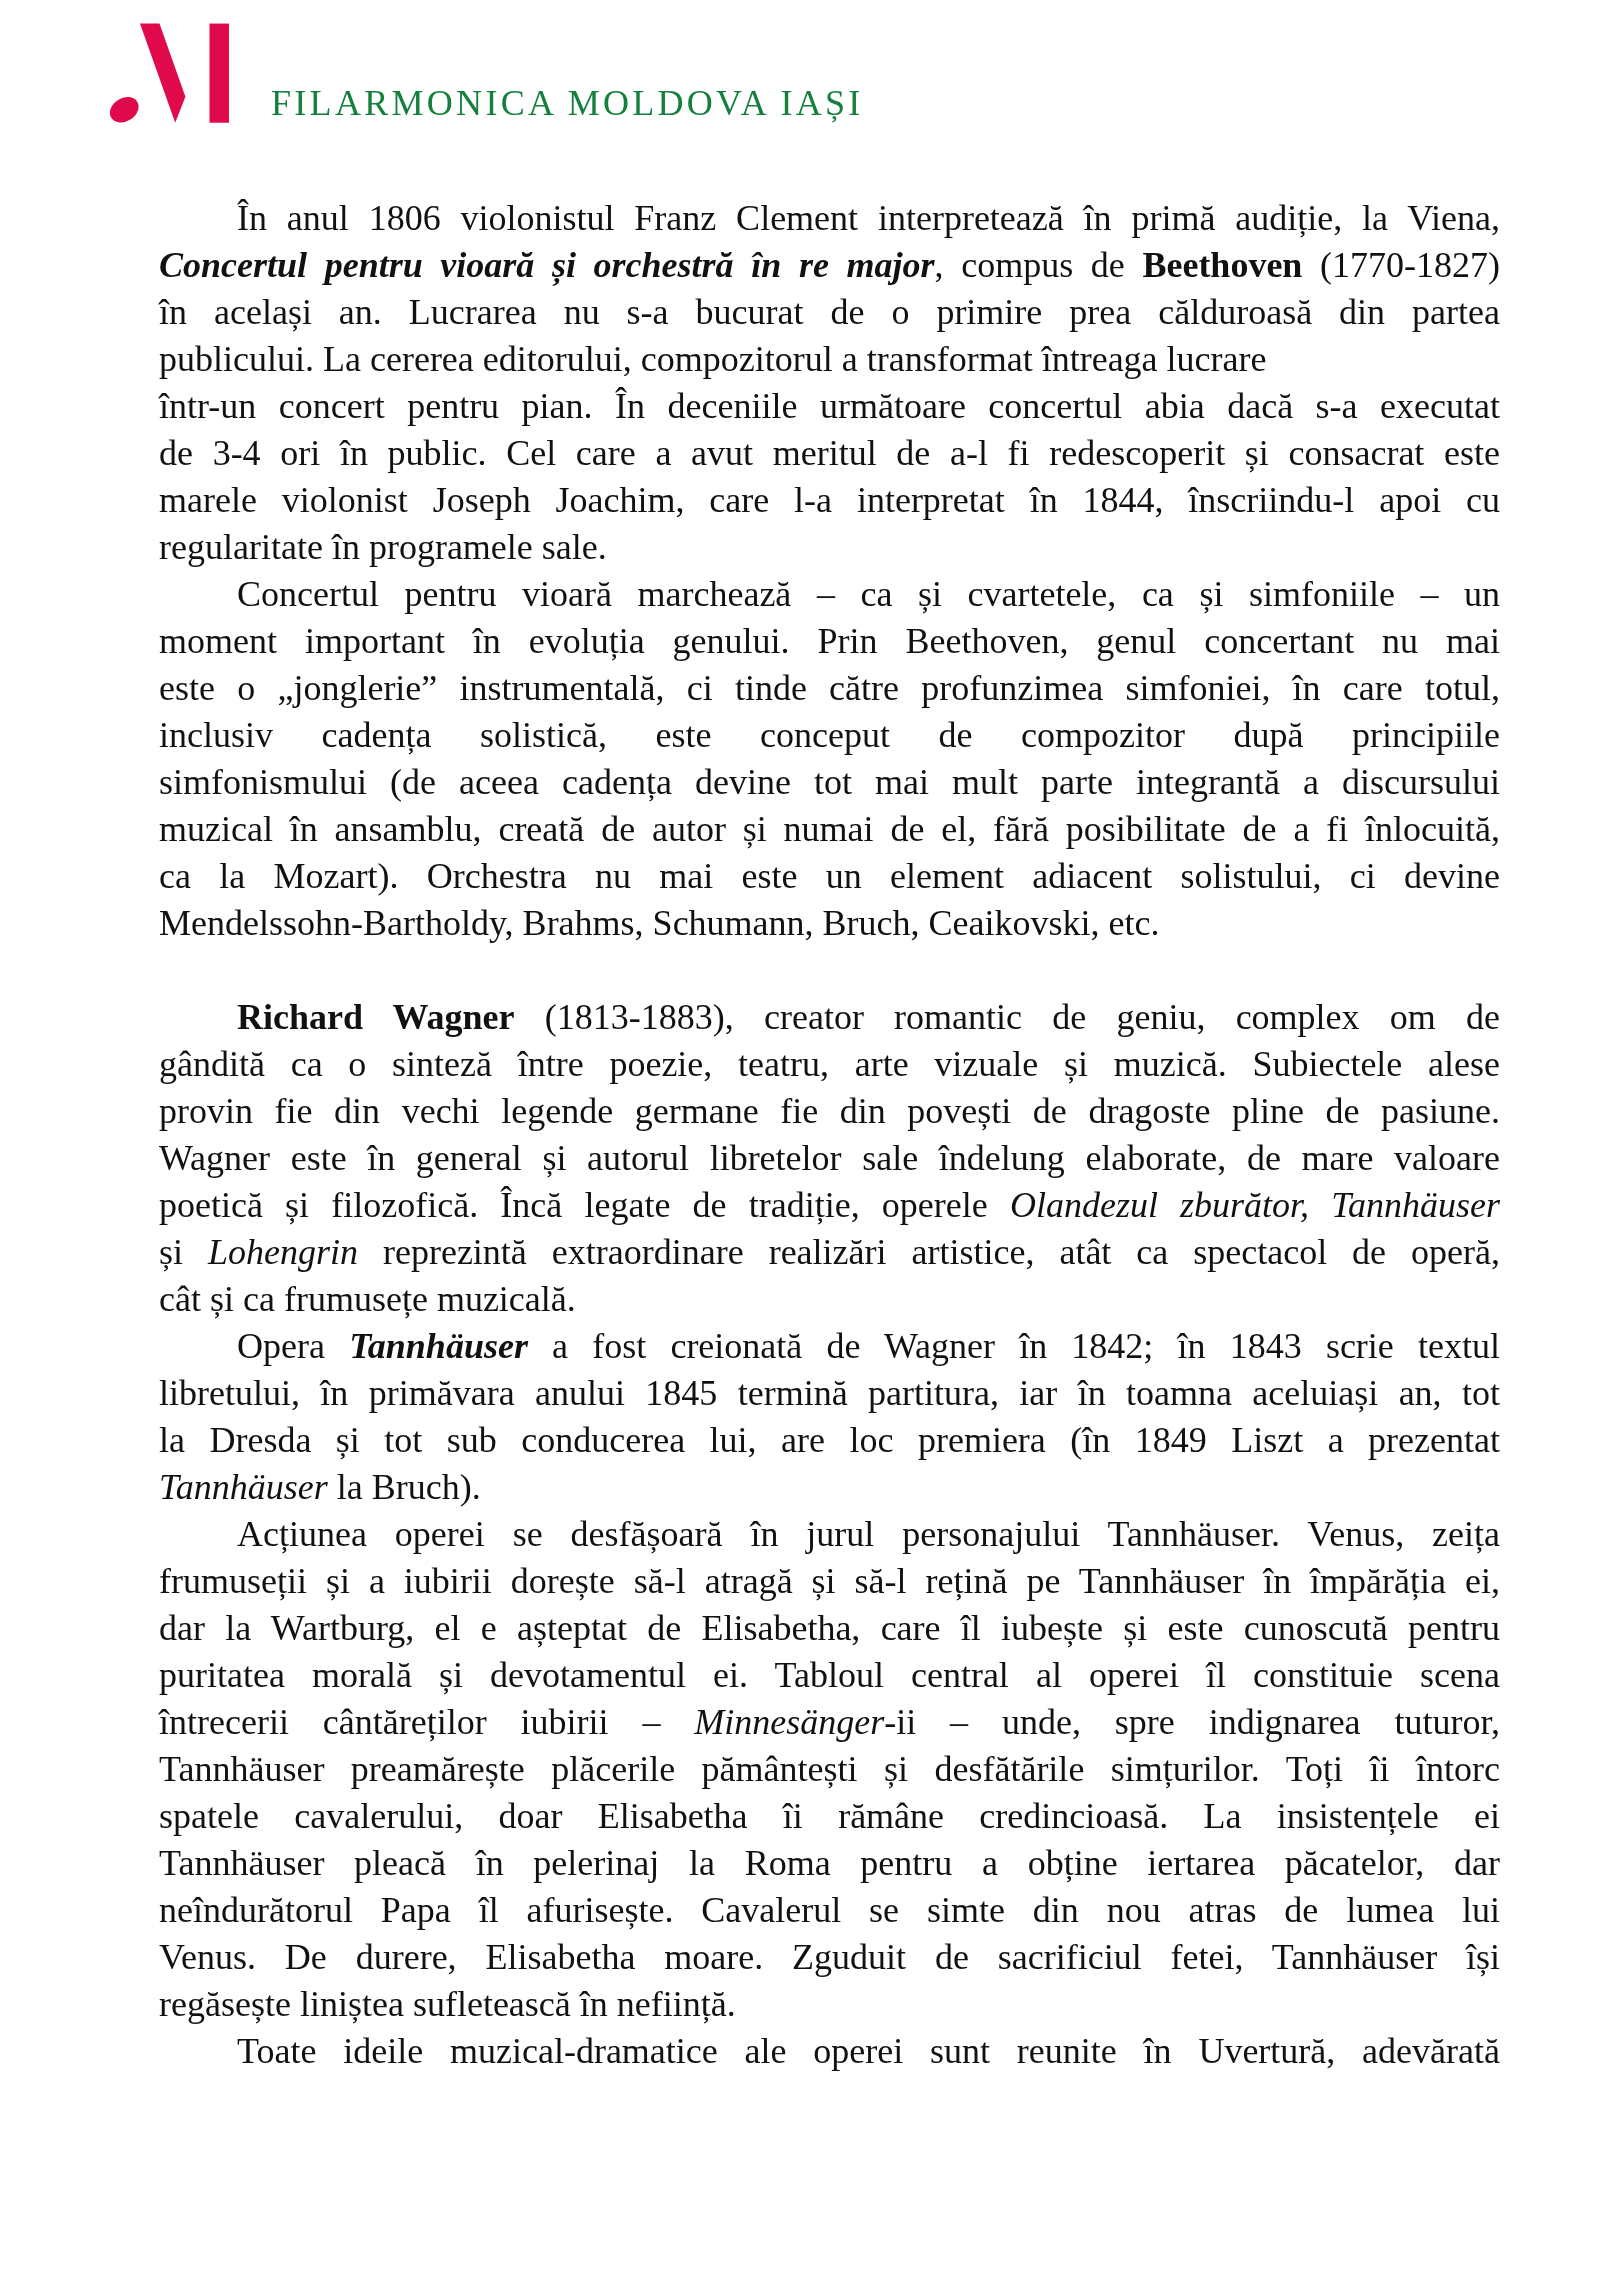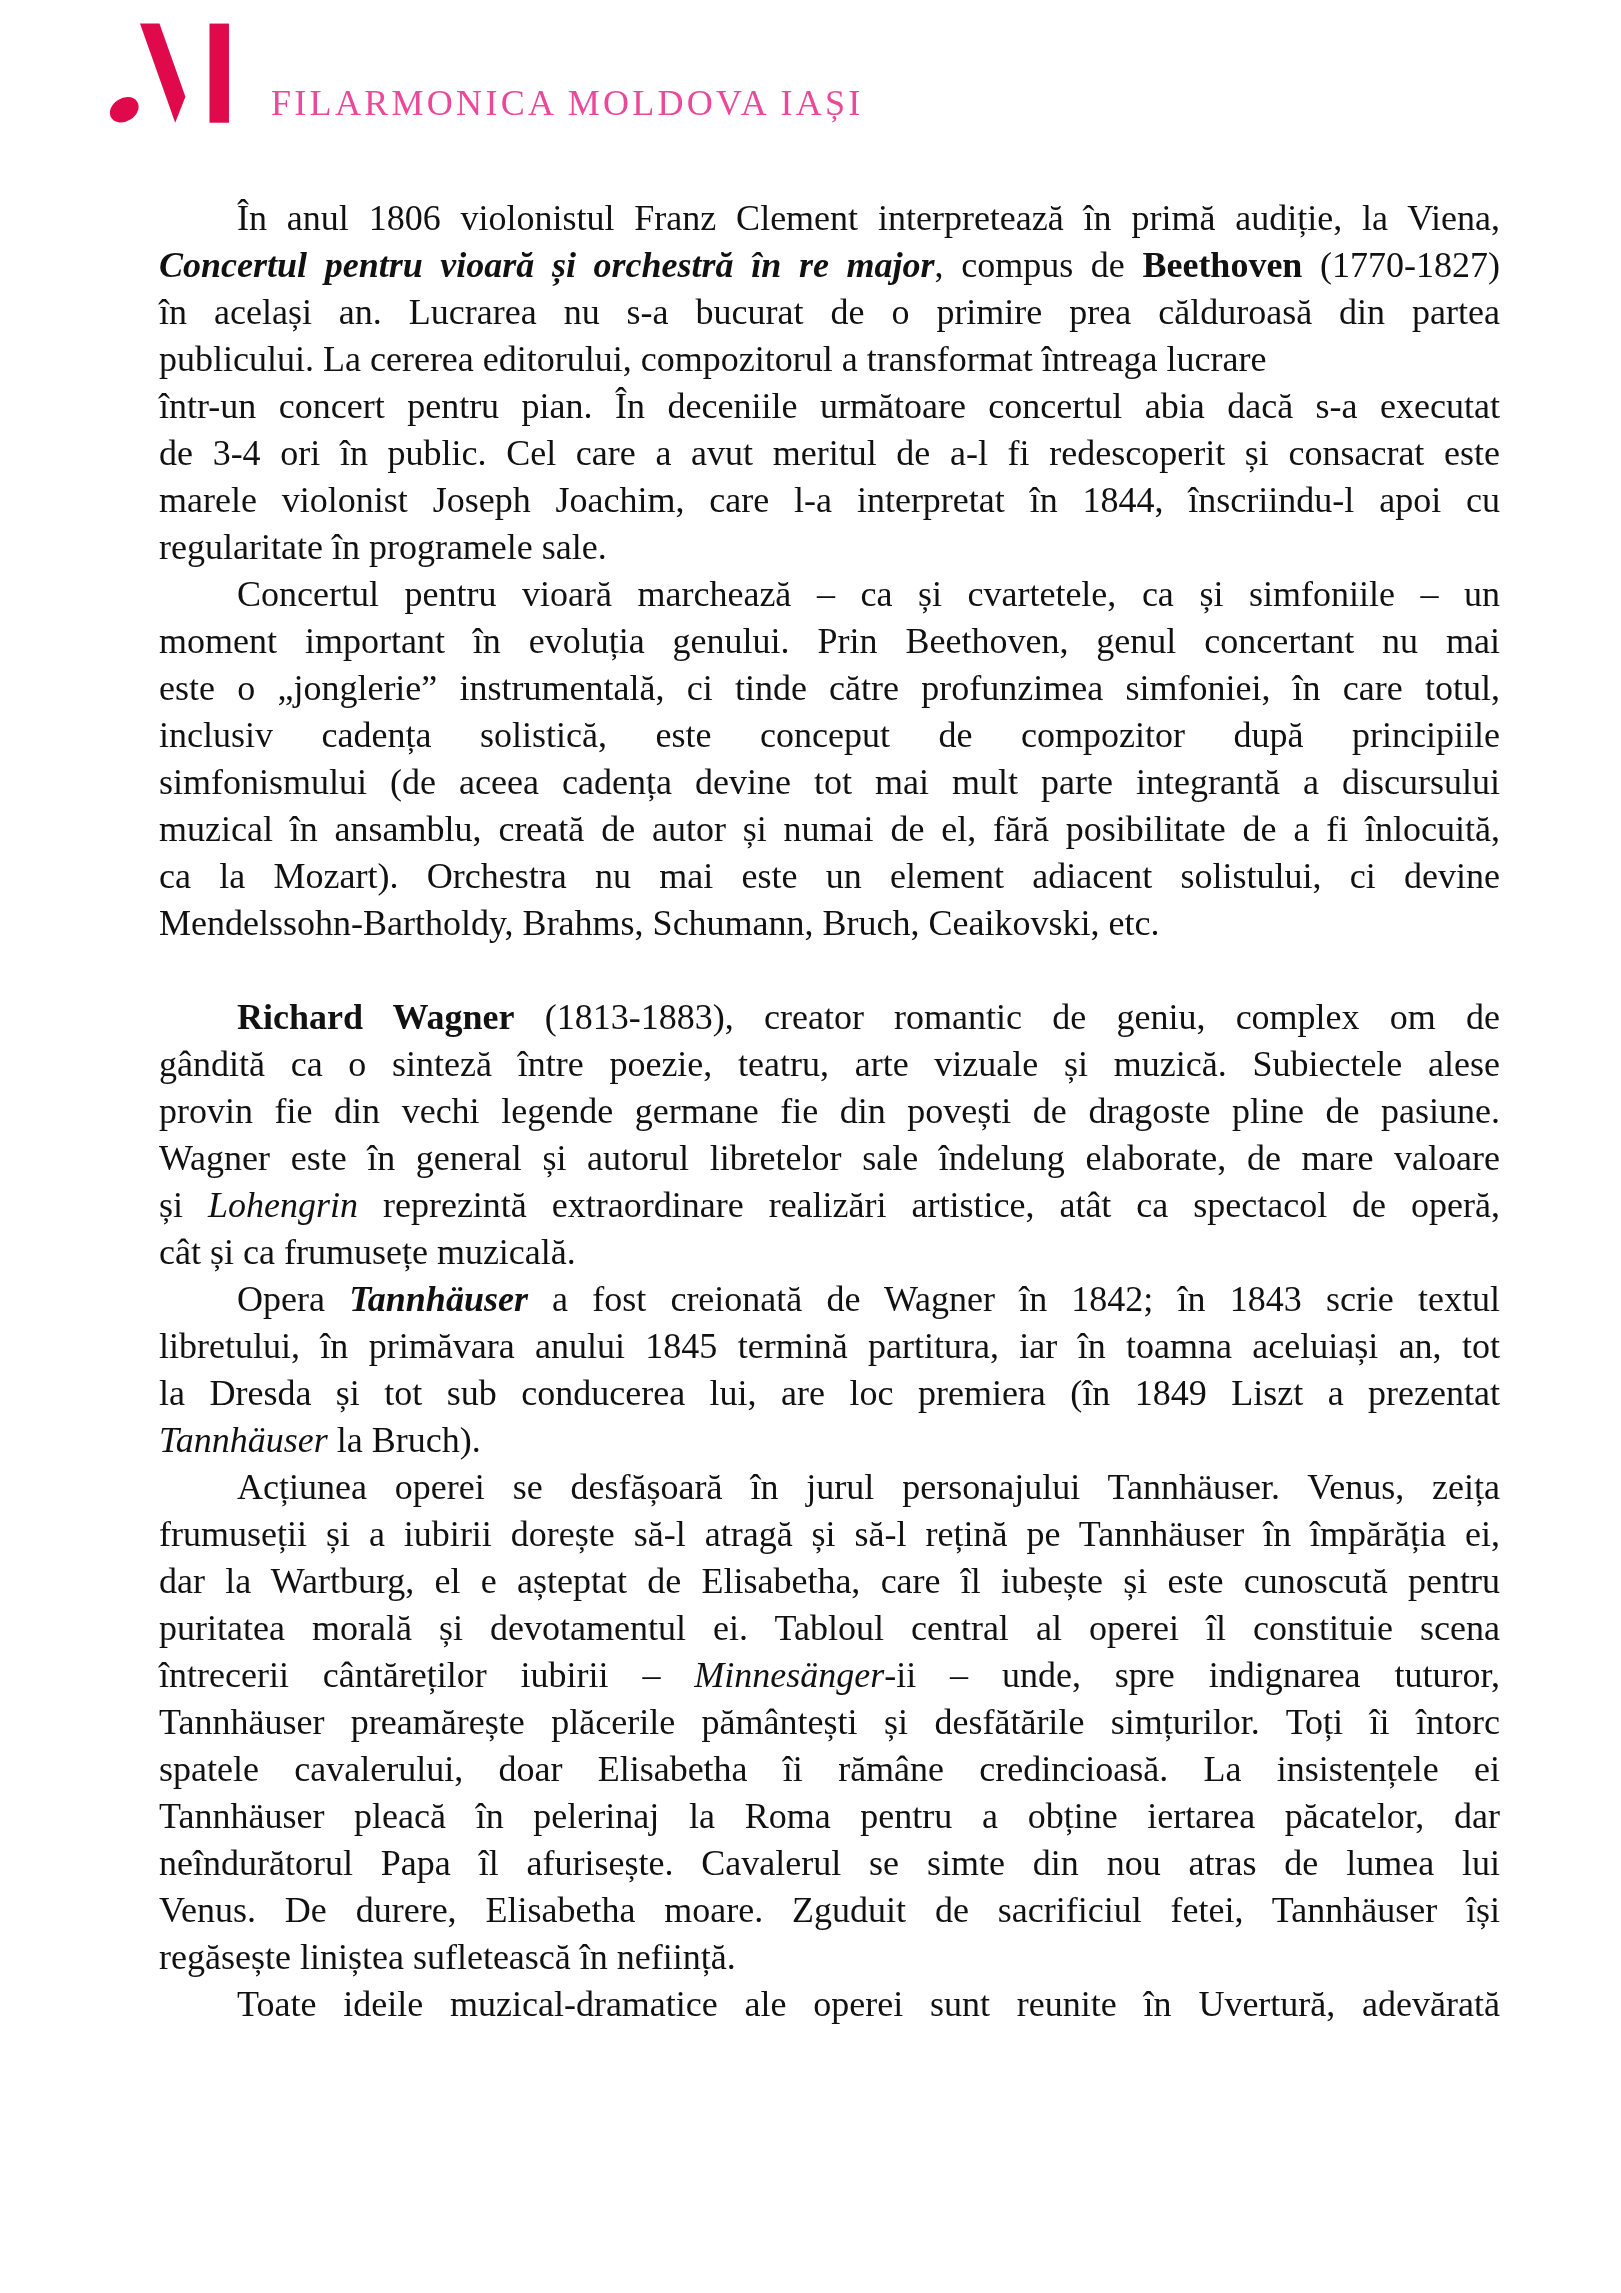--- a/index.html
+++ b/index.html
@@ -3,21 +3,21 @@
 <meta charset="utf-8">
 <style>
   html, body { margin: 0; padding: 0; background: #ffffff; }
   body { width: 1621px; height: 2294px; position: relative; overflow: hidden; }
   .page { position: absolute; left: 0; top: 0; width: 1621px; height: 2294px; background: #ffffff; }
   .logo { position: absolute; left: 102px; top: 16.7px; width: 139px; height: 116px; }
   .org-name {
     position: absolute; left: 271px; top: 80px;
     font-family: "Liberation Serif", "DejaVu Serif", serif;
     font-size: 36px; line-height: 46px; letter-spacing: 3.3px;
-    color: #ec4899; white-space: nowrap;
+    color: #15803d; white-space: nowrap;
   }
   .text {
     position: absolute; left: 115px; top: 195px; width: 1385px;
     font-family: "Liberation Serif", "DejaVu Serif", serif;
     font-size: 36px; line-height: 47px; color: #111111;
   }
   .ln { display: block; height: 47px; text-align: justify; text-align-last: justify; overflow: visible; margin-left: 44px; }
   .ln.left { text-align: left; text-align-last: left; }
   .ln.ind { padding-left: 78px; }
   .blank { height: 47px; }
@@ -57,20 +57,21 @@
     <div class="ln"><span>muzical în ansamblu, creată de autor și numai de el, fără posibilitate de a fi înlocuită,</span></div>
     <div class="ln"><span>ca la Mozart). Orchestra nu mai este un element adiacent solistului, ci devine</span></div>
     <div class="ln left"><span>Mendelssohn-Bartholdy, Brahms, Schumann, Bruch, Ceaikovski, etc.</span></div>
 
     <div class="blank"></div>
 
     <div class="ln ind"><span class="b">Richard Wagner</span><span> (1813-1883), creator romantic de geniu, complex om de</span></div>
     <div class="ln"><span>gândită ca o sinteză între poezie, teatru, arte vizuale și muzică. Subiectele alese</span></div>
     <div class="ln"><span>provin fie din vechi legende germane fie din povești de dragoste pline de pasiune.</span></div>
     <div class="ln"><span>Wagner este în general și autorul libretelor sale îndelung elaborate, de mare valoare</span></div>
+    <div class="ln"><span>poetică și filozofică. Încă legate de tradiție, operele </span><span class="i">Olandezul zburător, Tannhäuser</span></div>
     <div class="ln"><span>și </span><span class="i">Lohengrin</span><span> reprezintă extraordinare realizări artistice, atât ca spectacol de operă,</span></div>
     <div class="ln left"><span>cât și ca frumusețe muzicală.</span></div>
 
     <div class="ln ind"><span>Opera </span><span class="bi">Tannhäuser</span><span> a fost creionată de Wagner în 1842; în 1843 scrie textul</span></div>
     <div class="ln"><span>libretului, în primăvara anului 1845 termină partitura, iar în toamna aceluiași an, tot</span></div>
     <div class="ln"><span>la Dresda și tot sub conducerea lui, are loc premiera (în 1849 Liszt a prezentat</span></div>
     <div class="ln left"><span class="i">Tannhäuser</span><span> la Bruch).</span></div>
 
     <div class="ln ind"><span>Acțiunea operei se desfășoară în jurul personajului Tannhäuser. Venus, zeița</span></div>
     <div class="ln"><span>frumuseții și a iubirii dorește să-l atragă și să-l rețină pe Tannhäuser în împărăția ei,</span></div>

